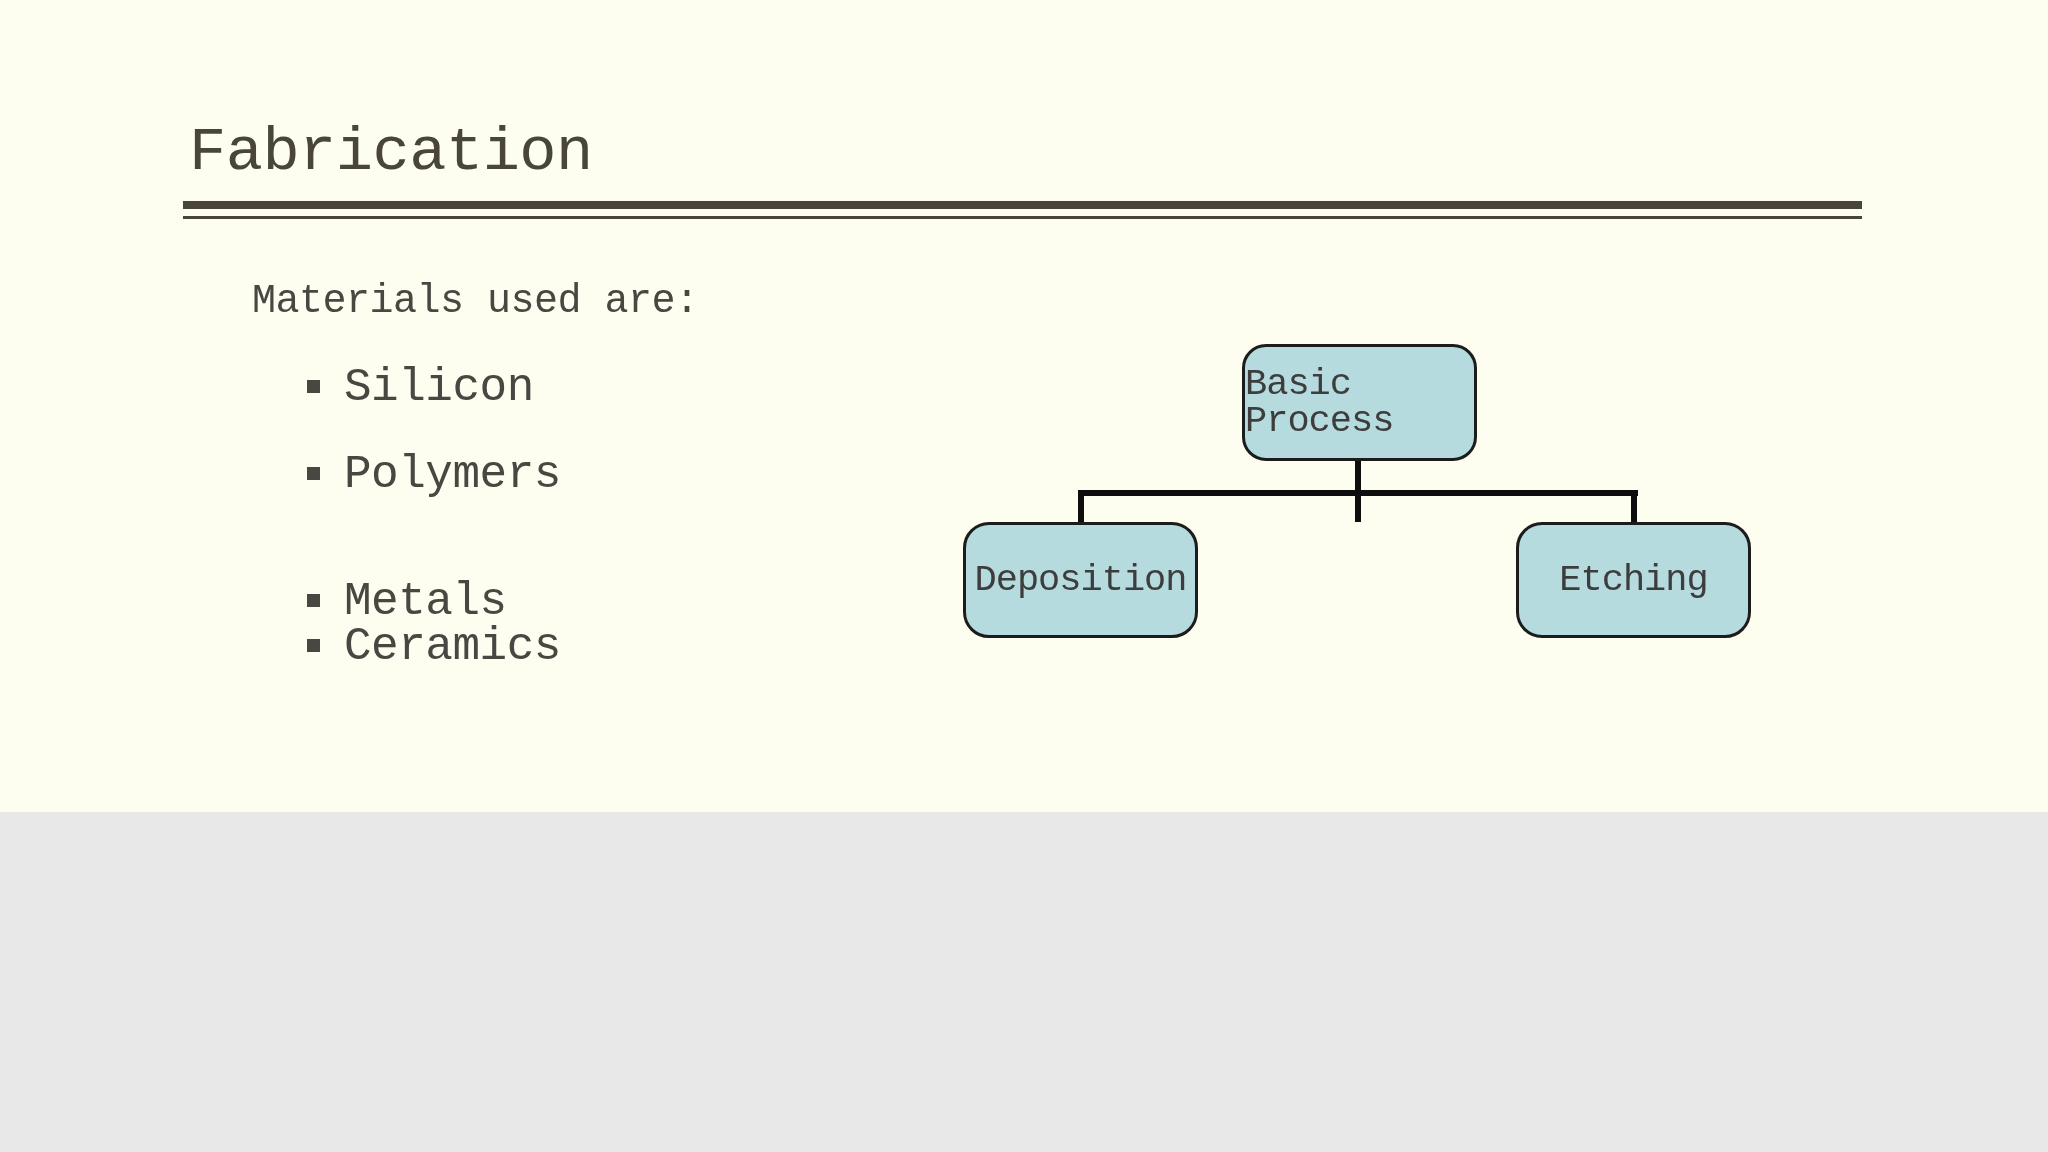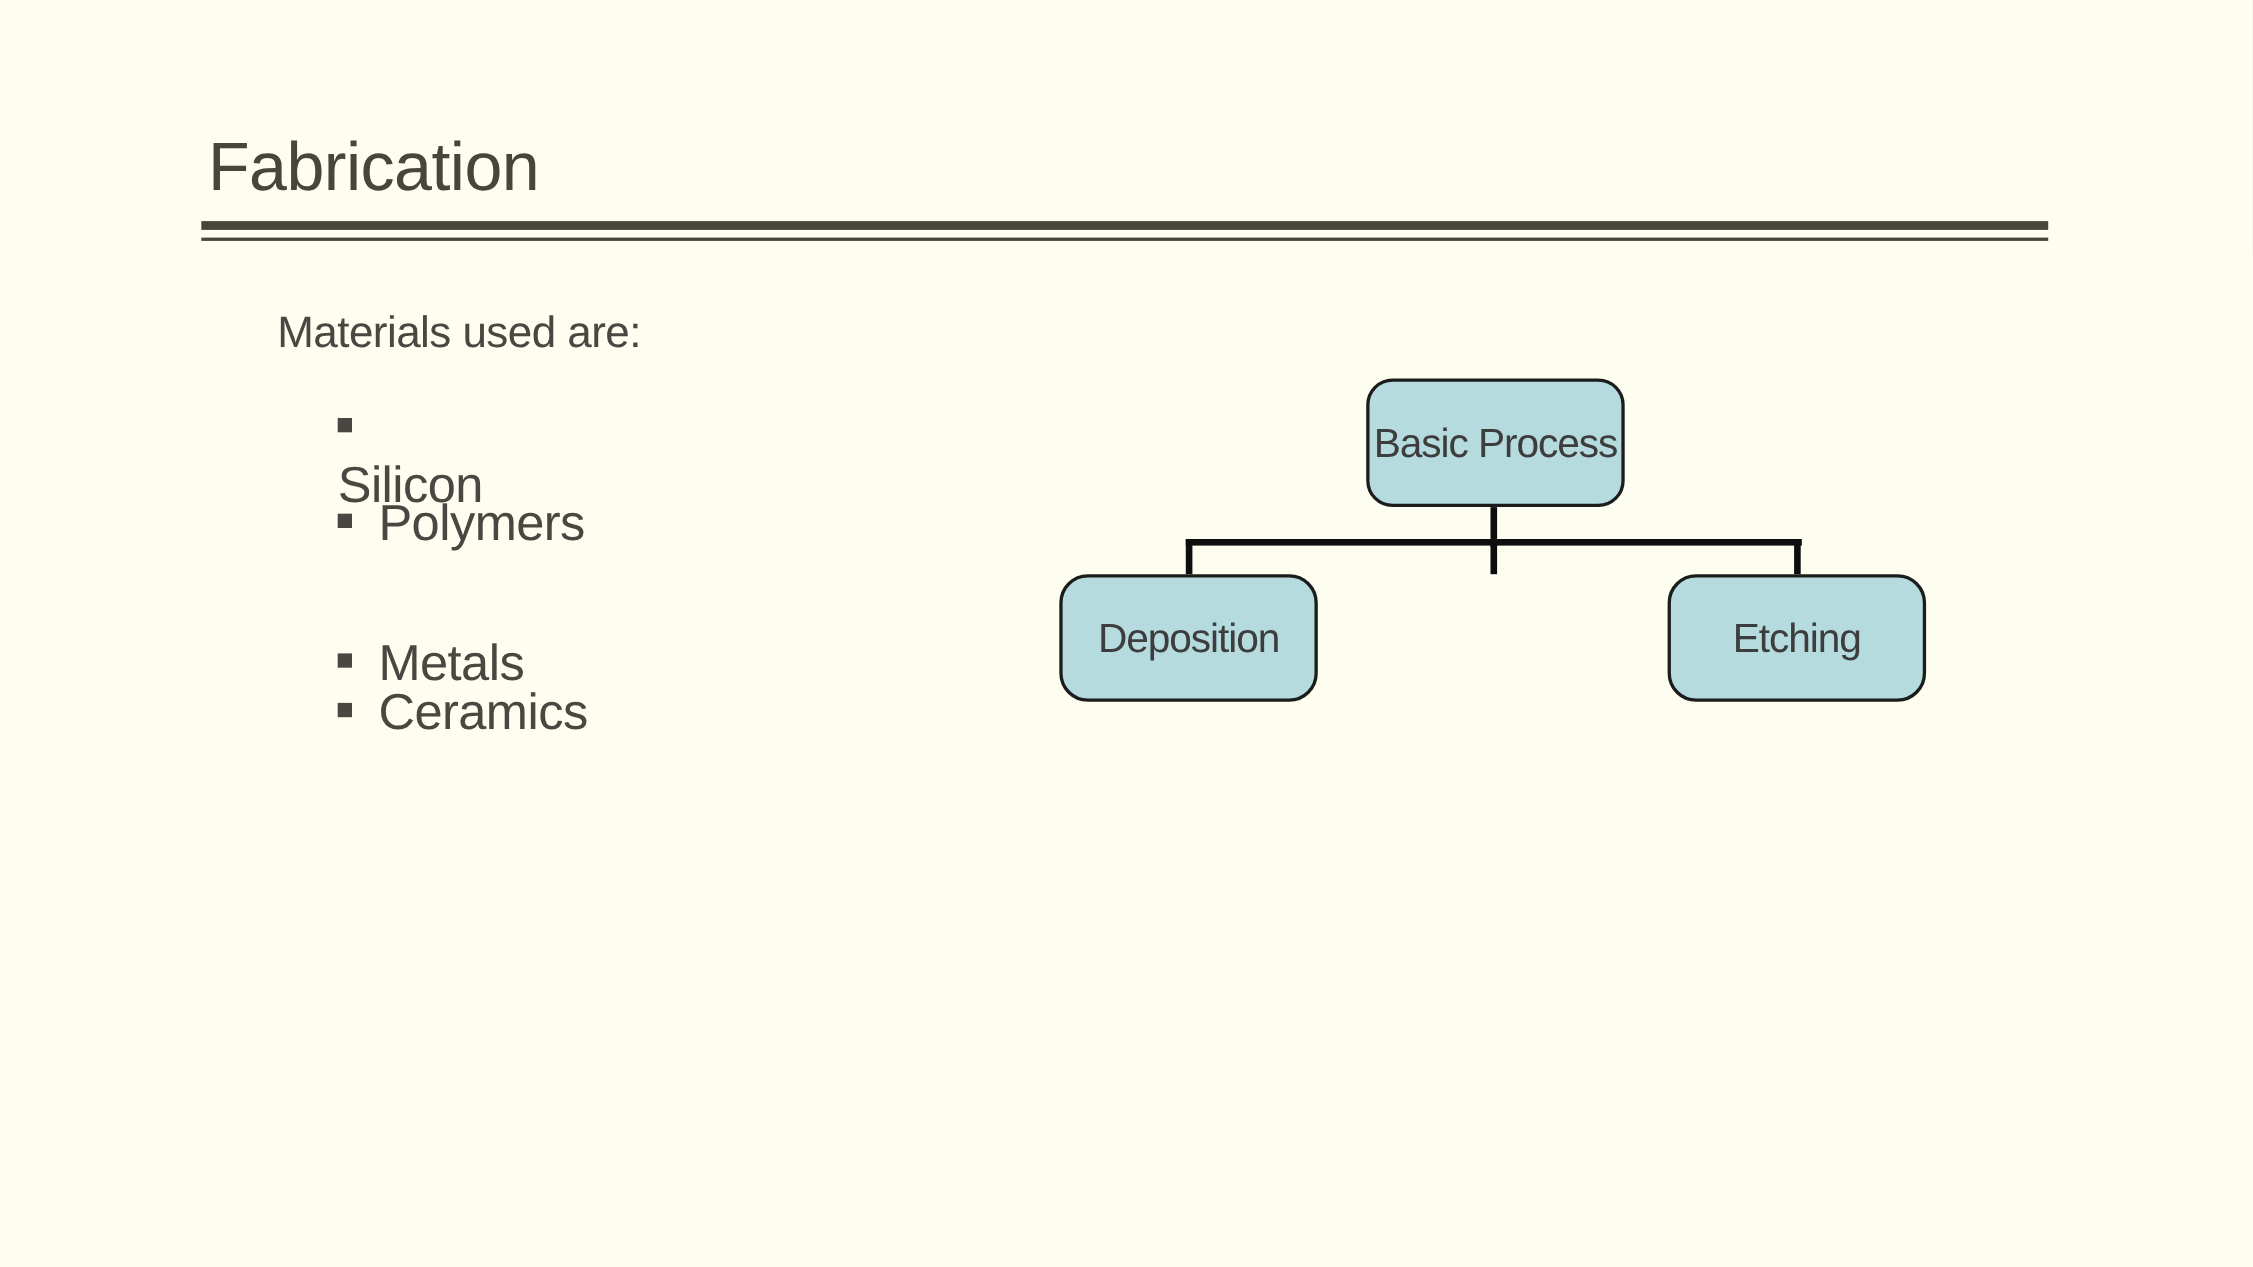--- a/index.html
+++ b/index.html
@@ -1,40 +1,40 @@
 <!DOCTYPE html>
 <html style="--background: #FDFDF0; --title_text: #49453B; --rule: #49453B; --body_text: #4A4641; --node_fill: #B5DBDF; --node_border: #1C1C1C; --node_text: #3E3D3D; --connector: #0E0E0E;"><head>
 <meta charset="utf-8">
 <style>
   html,body{margin:0;padding:0;background:#e8e8e8;}
   .slide{
-    position:relative;width:2048px;height:1152px;margin:0 auto;
+    position:relative;width:2048px;height:812px;margin:0 auto;
     background:var(--background,#FDFDF0);
-    font-family:Liberation Sans, sans-serif;
+    font-family:Liberation Mono, monospace;
     overflow:hidden;
   }
   .slide-title{
     position:absolute;left:189px;top:122px;margin:0;
     font-size:62px;font-weight:400;line-height:1;letter-spacing:-0.5px;
     color:var(--title_text,#49453B);
   }
   .rule{position:absolute;left:183px;width:1679px;background:var(--rule,#49453B);}
   .rule-thick{top:201px;height:7.5px;}
   .rule-thin{top:216px;height:2.5px;}
   .intro{
     position:absolute;left:252px;top:282px;
     font-size:40px;line-height:1;letter-spacing:-0.5px;
     color:var(--body_text,#4A4641);
   }
   .bullet-row{
     position:absolute;left:307px;display:flex;gap:24px;
     font-size:46px;line-height:1;letter-spacing:-0.5px;
     color:var(--body_text,#4A4641);
   }
-  .bullet-row:nth-of-type(1){top:365px;flex-direction:column;}
+  .bullet-row:nth-of-type(1){top:365px;}
   .bullet-row:nth-of-type(2){top:452px;}
   .bullet-row:nth-of-type(3){top:566px;margin-top:13px;}
   .bullet-row:nth-of-type(4){top:624px;}
   .bullet-square{
     flex:none;width:13px;height:13px;margin-top:15px;
     background:var(--body_text,#4A4641);
   }
   .diagram{position:absolute;left:0;top:0;width:100%;height:100%;}
   .node{
     position:absolute;box-sizing:border-box;

